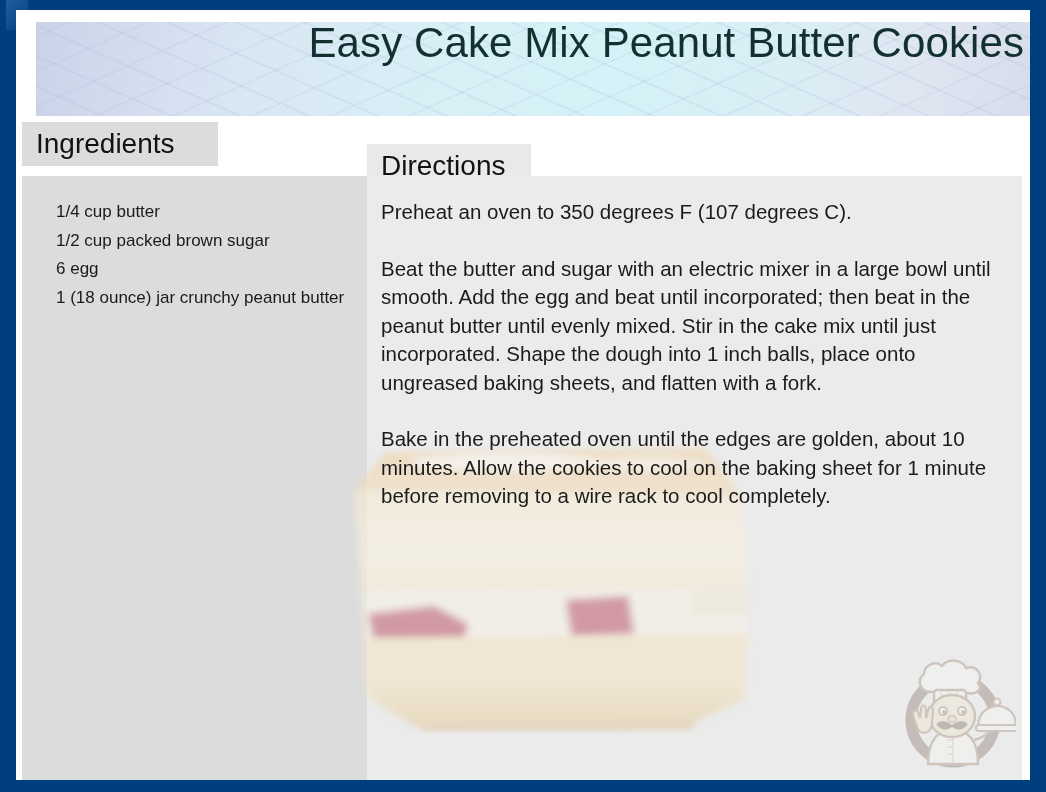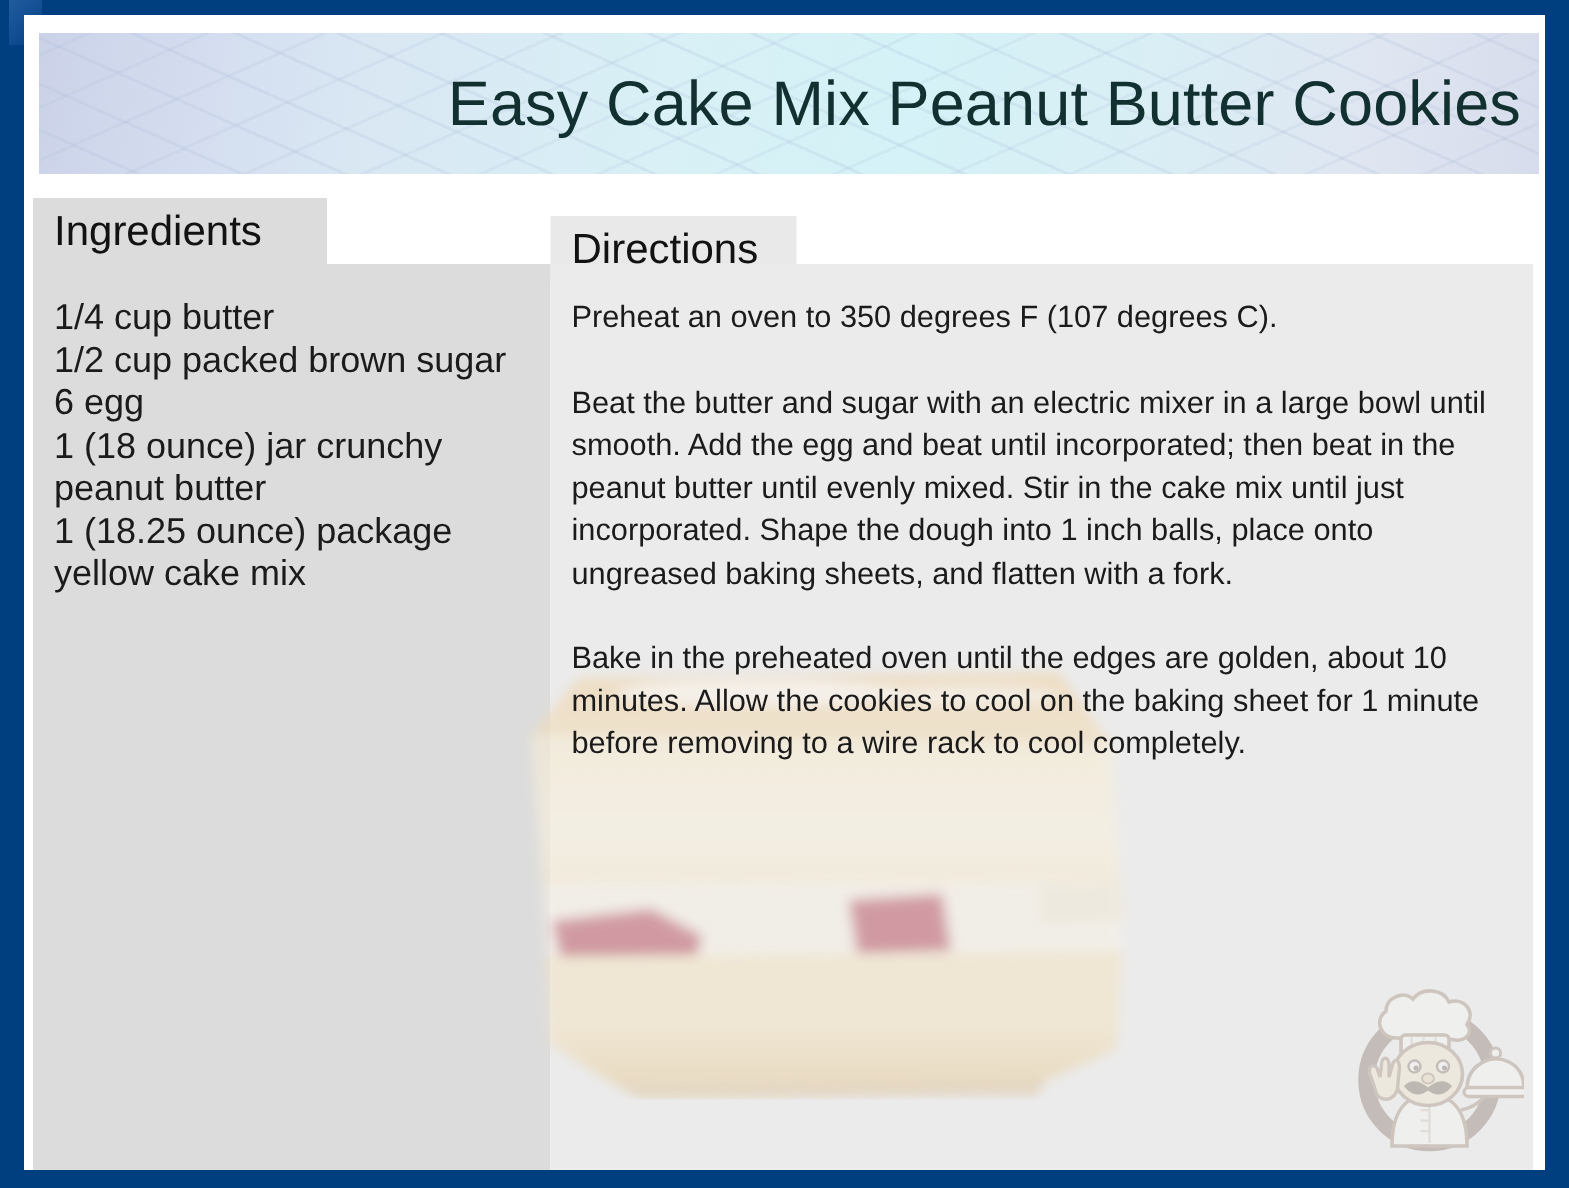--- a/index.html
+++ b/index.html
@@ -33,37 +33,37 @@
     top: 10px;
     width: 1014px;
     height: 770px;
     background: #ffffff;
     overflow: hidden;
   }
 
   
   #title-banner {
     position: absolute;
-    left: 10px;
+    left: 20px;
     top: 12px;
     width: 1000px;
     height: 94px;
     background:
       repeating-linear-gradient(24deg,
         rgba(255,255,255,0) 0px, rgba(255,255,255,0) 26px,
         rgba(168,184,214,0.20) 26px, rgba(168,184,214,0.20) 28px),
       repeating-linear-gradient(-24deg,
         rgba(255,255,255,0) 0px, rgba(255,255,255,0) 30px,
         rgba(168,184,214,0.16) 30px, rgba(168,184,214,0.16) 32px),
       linear-gradient(100deg,
         #cbd2e8 0%, #d3dcef 10%, #d9e7f3 22%,
         #d8f0f6 42%, #d4f2f7 58%, #d9eef5 74%,
         #dfe6f1 88%, #d7dcec 100%);
     display: flex;
-    align-items: center;
+    align-items: flex-start;
     justify-content: flex-end;
     overflow: hidden;
   }
   #recipe-title {
     font-size: 42px;
     font-weight: 400;
     color: #11302f;
     letter-spacing: .1px;
     white-space: nowrap;
     padding-right: 12px;
@@ -80,21 +80,21 @@
   }
   .section-tab .tab-label {
     font-size: 28px;
     font-weight: 400;
     color: #121212;
     line-height: 1;
     white-space: nowrap;
   }
   #ingredients-tab {
     left: 6px;
-    top: 122px;
+    top: 112px;
     width: 196px;
     background: #dcdcdc;
   }
   #directions-tab {
     left: 351px;
     top: 134px;
     width: 164px;
     background: #e9e9e9;
   }
 
@@ -118,23 +118,24 @@
 
   .panel-inner {
     position: relative;
     z-index: 3;
     padding: 22px 16px 0 14px;
   }
 
   
   #ingredients-list {
     list-style: none;
-    font-size: 24px;
+    font-size: 17px;
     line-height: 28.5px;
     color: #1b1b1b;
+    margin-left: 20px;
   }
   #ingredients-list li { margin: 0; }
 
   
   .direction-step {
     font-size: 20.5px;
     line-height: 28.5px;
     color: #1b1b1b;
     margin-bottom: 28px;
     padding-right: 4px;
@@ -186,21 +187,20 @@
       <span class="tab-label">Directions</span>
     </div>
 
     <div id="ingredients-panel" class="panel">
       <div class="panel-inner">
         <ul id="ingredients-list">
           <li>1/4 cup butter</li>
           <li>1/2 cup packed brown sugar</li>
           <li>6 egg</li>
           <li>1 (18 ounce) jar crunchy peanut butter</li>
-          <li>1 (18.25 ounce) package yellow cake mix</li>
         </ul>
       </div>
     </div>
 
     <div id="directions-panel" class="panel">
       <div class="panel-inner">
         <p class="direction-step">Preheat an oven to 350 degrees F (107 degrees C).</p>
         <p class="direction-step">Beat the butter and sugar with an electric mixer in a large bowl until smooth. Add the egg and beat until incorporated; then beat in the peanut butter until evenly mixed. Stir in the cake mix until just incorporated. Shape the dough into 1 inch balls, place onto ungreased baking sheets, and flatten with a fork.</p>
         <p class="direction-step">Bake in the preheated oven until the edges are golden, about 10 minutes. Allow the cookies to cool on the baking sheet for 1 minute before removing to a wire rack to cool completely.</p>
       </div>

